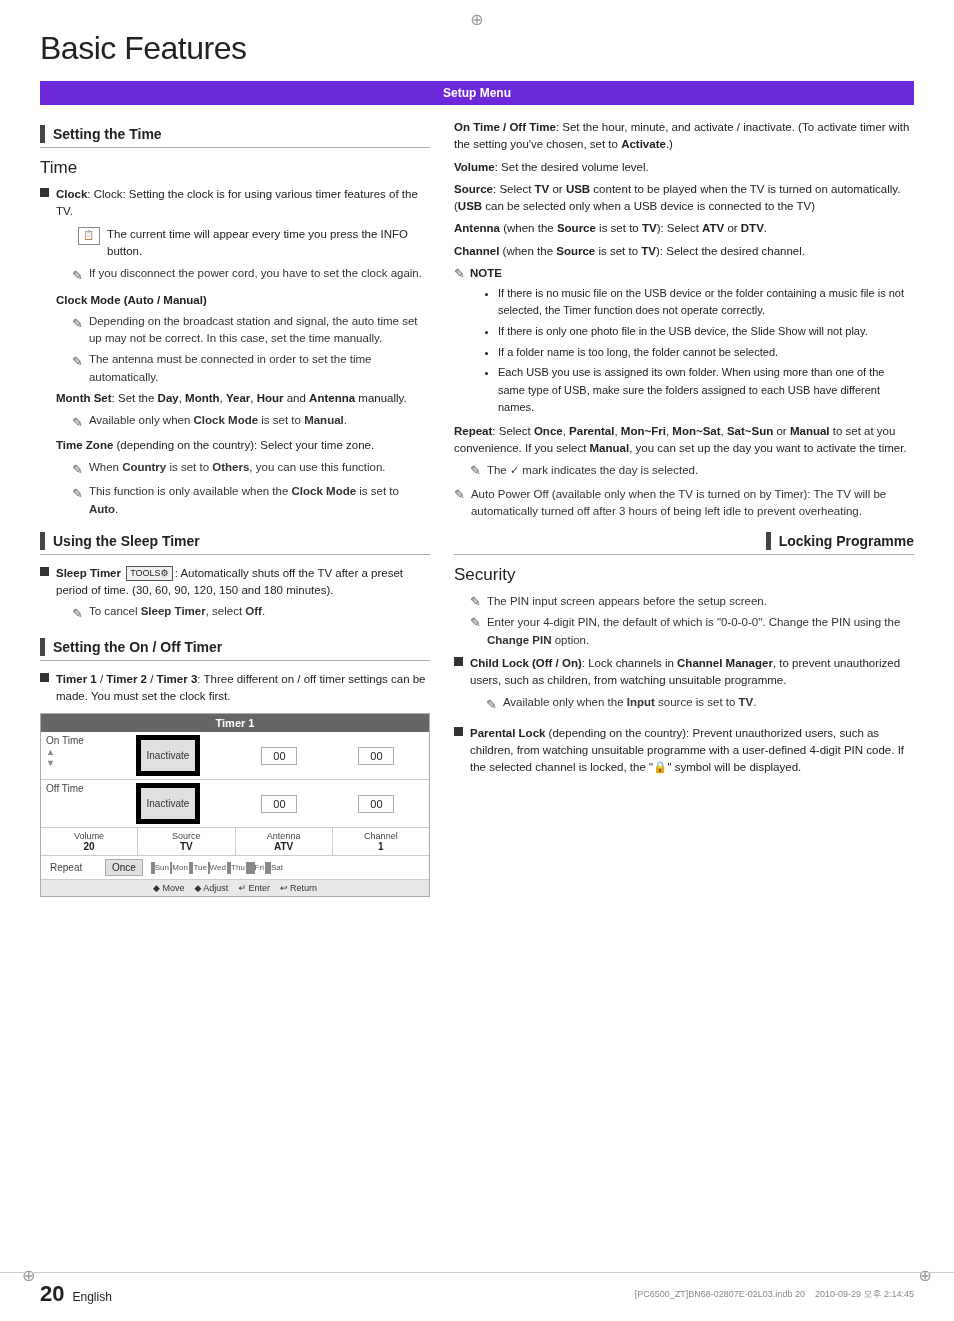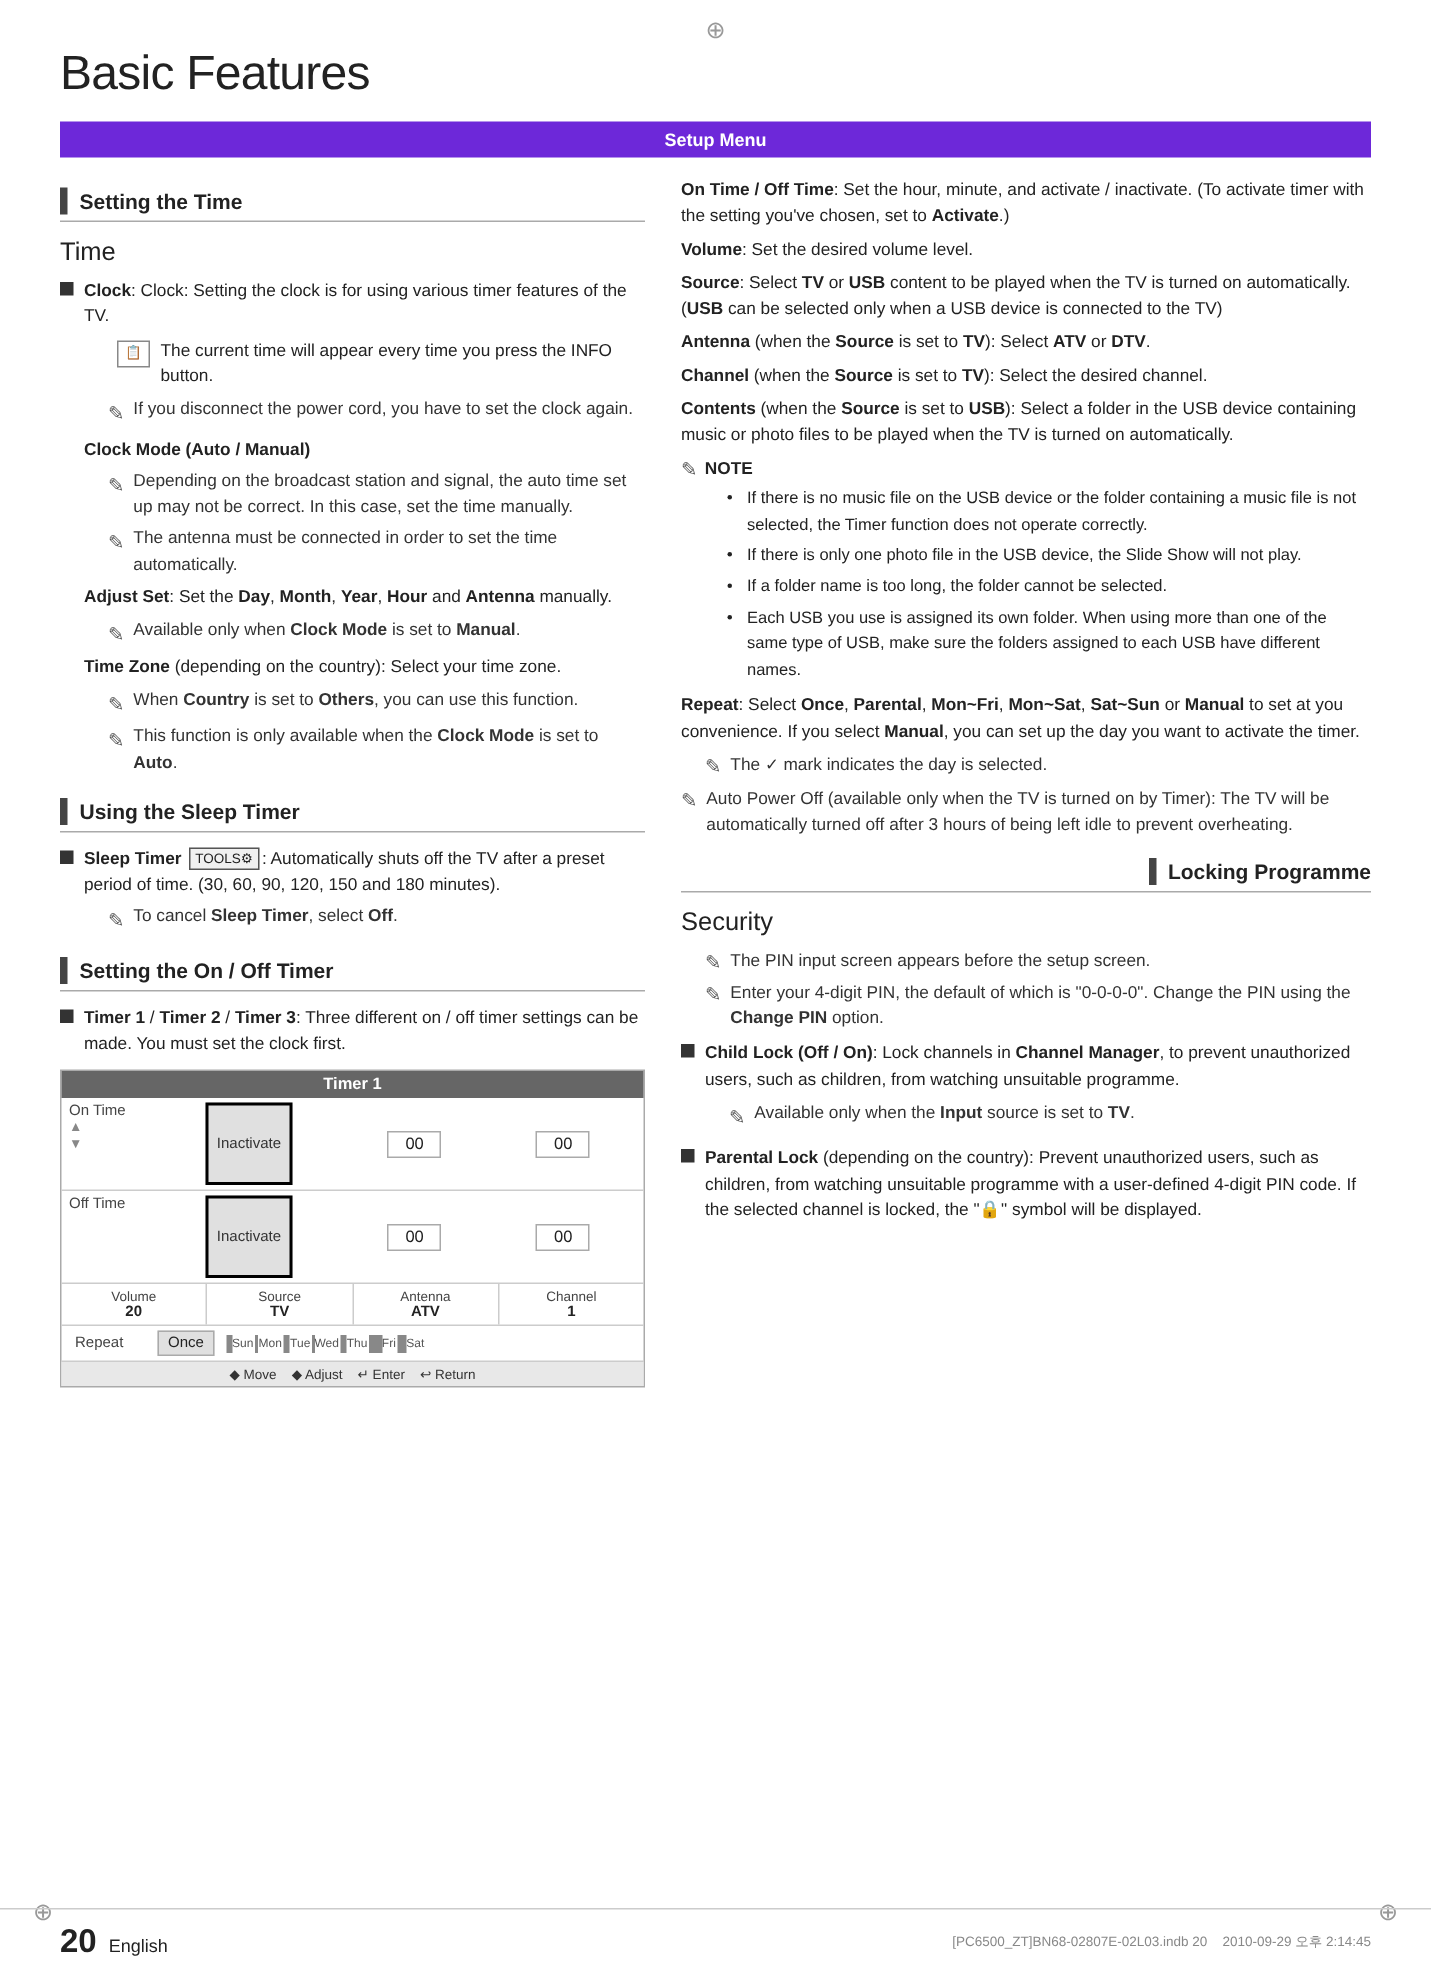--- a/index.html
+++ b/index.html
@@ -190,22 +190,22 @@
     }
     .timer-cell {
       border: 1px solid #aaa;
       padding: 2px 8px;
       font-size: 11px;
       background: #fff;
       min-width: 36px;
       text-align: center;
     }
     .timer-cell-inactivate {
-      border: 2px solid #000000;
-      padding: 20px 6px;
+      border: 5px solid #000000;
+      padding: 10px 6px;
       font-size: 10px;
       background: #e0e0e0;
       color: #333;
     }
 
     .timer-4col-row {
       display: flex;
       border-bottom: 1px solid #ccc;
       align-items: stretch;
     }
@@ -412,21 +412,21 @@
           <span class="note-text">Depending on the broadcast station and signal, the auto time set up may not be correct. In this case, set the time manually.</span>
         </div>
 
         <div class="note-block">
           <span class="note-icon">✎</span>
           <span class="note-text">The antenna must be connected in order to set the time automatically.</span>
         </div>
 
         
         <div class="para">
-          <span class="bold">Adjust Set</span>: Set the <span class="bold">Day</span>, <span class="bold">Month</span>, <span class="bold">Year</span>, <span class="bold">Hour</span> and <span class="bold">Antenna</span> manually.
+          <span class="bold">Month Set</span>: Set the <span class="bold">Day</span>, <span class="bold">Month</span>, <span class="bold">Year</span>, <span class="bold">Hour</span> and <span class="bold">Antenna</span> manually.
         </div>
 
         <div class="note-block">
           <span class="note-icon">✎</span>
           <span class="note-text">Available only when <span class="bold">Clock Mode</span> is set to <span class="bold">Manual</span>.</span>
         </div>
 
         
         <div class="para">
           <span class="bold">Time Zone</span> (depending on the country): Select your time zone.
@@ -570,23 +570,20 @@
     </div>
     <div class="para">
       <span class="bold">Source</span>: Select <span class="bold">TV</span> or <span class="bold">USB</span> content to be played when the TV is turned on automatically. (<span class="bold">USB</span> can be selected only when a USB device is connected to the TV)
     </div>
     <div class="para">
       <span class="bold">Antenna</span> (when the <span class="bold">Source</span> is set to <span class="bold">TV</span>): Select <span class="bold">ATV</span> or <span class="bold">DTV</span>.
     </div>
     <div class="para">
       <span class="bold">Channel</span> (when the <span class="bold">Source</span> is set to <span class="bold">TV</span>): Select the desired channel.
     </div>
-    <div class="para">
-      <span class="bold">Contents</span> (when the <span class="bold">Source</span> is set to <span class="bold">USB</span>): Select a folder in the USB device containing music or photo files to be played when the TV is turned on automatically.
-    </div>
 
     <div style="margin: 6px 0 6px 0;">
       <div class="note-header">
         <span class="note-header-icon">✎</span>
         <span class="note-header-label">NOTE</span>
       </div>
       <ul class="note-bullet-list">
         <li>If there is no music file on the USB device or the folder containing a music file is not selected, the Timer function does not operate correctly.</li>
         <li>If there is only one photo file in the USB device, the Slide Show will not play.</li>
         <li>If a folder name is too long, the folder cannot be selected.</li>

